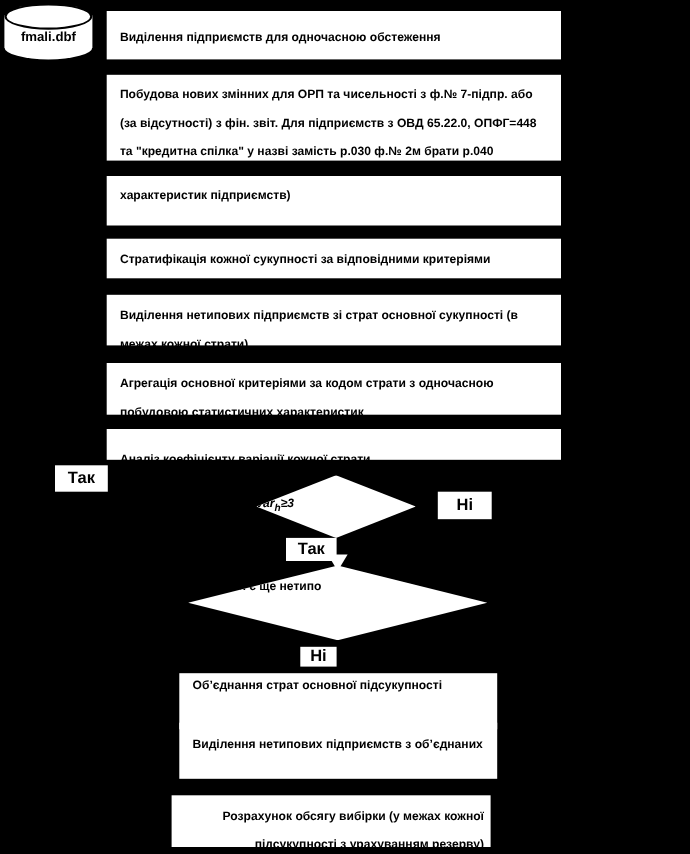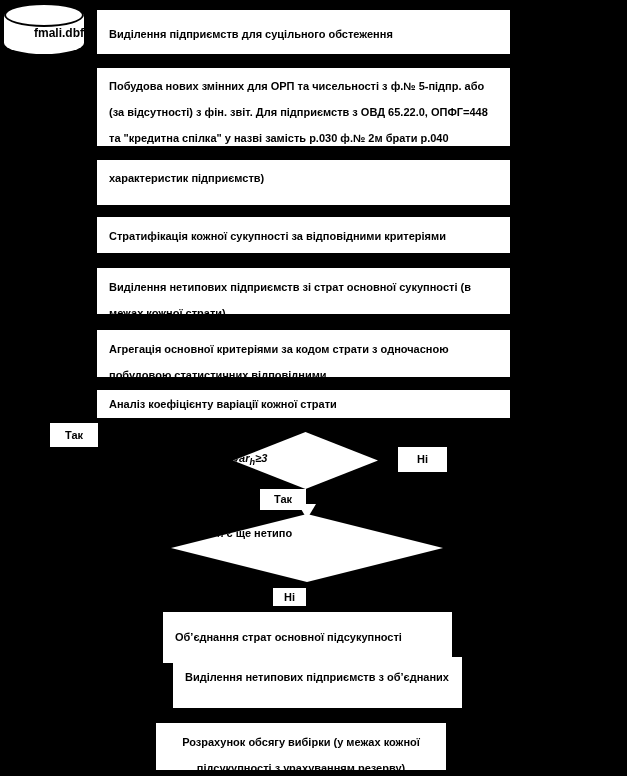--- a/index.html
+++ b/index.html
@@ -6,43 +6,43 @@
   .canvas {
     position:relative; width:627px; height:776px; background:#000000;
     font-family:"Liberation Sans", sans-serif; overflow:hidden;
   }
   .node {
     position:absolute; background:#ffffff; color:#000000;
     font-weight:bold; font-size:11px; box-sizing:border-box;
   }
   .step { padding-left:12px; padding-right:6px; }
   .step .line { height:26px; line-height:26px; white-space:nowrap; overflow:hidden; }
-  .center { text-align:center; }
+  .center { text-align:right; }
   .label-box {
     position:absolute; background:#ffffff; color:#000000; font-weight:bold;
-    font-size:11px; text-align:center; box-sizing:border-box;
+    font-size:15px; text-align:center; box-sizing:border-box;
   }
   .diamond {
     position:absolute; background:#ffffff; color:#000000;
     clip-path: polygon(50% 0, 100% 50%, 50% 100%, 0 50%);
     font-weight:bold; font-size:11px;
   }
   .diamond-inner {
     position:absolute; left:0; right:4px; 
   }
   .cyl-body {
     position:absolute; left:4px; top:14px; width:80px; height:40px; background:#ffffff;
     border-radius: 0 0 40px 40px / 0 0 11px 11px;
   }
   .cyl-top {
     position:absolute; left:4px; top:3px; width:76px; height:20px; background:#ffffff;
     border:2px solid #000000; border-radius:50%;
   }
   .cyl-label {
-    position:absolute; left:4px; top:26px; width:80px; text-align:right;
+    position:absolute; left:4px; top:26px; width:80px; text-align:center;
     color:#000000; font-weight:bold; font-size:12px;
   }
   .arrowhead-down {
     position:absolute; width:0; height:0;
     border-left:9px solid transparent; border-right:9px solid transparent;
     border-top:15px solid #ffffff;
   }
   .stub { position:absolute; background:#ffffff; }
 </style>
 </head>
@@ -50,48 +50,48 @@
 
 <div class="canvas">
 
   <div>
     <div class="cyl-body"></div>
     <div class="cyl-top"></div>
     <div class="cyl-label">fmali.dbf</div>
   </div>
 
   <div class="node step" style="left:97px; top:10px; width:413px; height:44px; padding-top:11px;">
-    <div class="line">Виділення підприємств для суцільного обстеження</div>
+    <div class="line">Виділення підприємств для одночасною обстеження</div>
   </div>
 
   <div class="node step" style="left:97px; top:68px; width:413px; height:78px; padding-top:5px;">
-    <div class="line">Побудова нових змінних для ОРП та чисельності з ф.№ 5-підпр. або</div>
+    <div class="line">Побудова нових змінних для ОРП та чисельності з ф.№ 7-підпр. або</div>
     <div class="line">(за відсутності) з фін. звіт. Для підприємств з ОВД 65.22.0, ОПФГ=448</div>
     <div class="line">та "кредитна спілка" у назві замість р.030 ф.№ 2м брати р.040</div>
   </div>
 
   <div class="node step" style="left:97px; top:160px; width:413px; height:45px; padding-top:5px;">
     <div class="line">характеристик підприємств)</div>
   </div>
 
   <div class="node step" style="left:97px; top:217px; width:413px; height:36px; padding-top:6px;">
     <div class="line">Стратифікація кожної сукупності за відповідними критеріями</div>
   </div>
 
   <div class="node step" style="left:97px; top:268px; width:413px; height:46px; padding-top:6px;">
     <div class="line">Виділення нетипових підприємств зі страт основної сукупності (в</div>
     <div class="line">межах кожної страти)</div>
   </div>
 
   <div class="node step" style="left:97px; top:330px; width:413px; height:47px; padding-top:6px;">
     <div class="line">Агрегація основної критеріями  за кодом страти з одночасною</div>
-    <div class="line">побудовою статистичних відповідними</div>
+    <div class="line">побудовою статистичних характеристик</div>
   </div>
 
-  <div class="node step" style="left:97px; top:390px; width:413px; height:28px; padding-top:1px;">
+  <div class="node step" style="left:97px; top:390px; width:413px; height:28px; padding-top:15px;">
     <div class="line">Аналіз коефіцієнту варіації кожної страти</div>
   </div>
 
   <div class="label-box" style="left:50px; top:423px; width:48px; height:24px; line-height:24px;">Так</div>
 
   <div class="diamond" style="left:233px; top:432px; width:145px; height:57px;">
     <div class="diamond-inner" style="top:20px; font-style:italic;">
       <span class="vr">var</span><sub>h</sub><span>≥3</span>
     </div>
   </div>
@@ -101,25 +101,25 @@
   <div class="label-box" style="left:260px; top:489px; width:46px; height:21px; line-height:21px;">Так</div>
 
   <div class="arrowhead-down" style="left:298px; top:504px;"></div>
 
   <div class="diamond" style="left:171px; top:514px; width:272px; height:68px;">
     <div class="diamond-inner" style="top:13px;">У страті h є ще нетипо</div>
   </div>
 
   <div class="label-box" style="left:273px; top:588px; width:33px; height:18px; line-height:18px;">Ні</div>
 
-  <div class="node step" style="left:163px; top:612px; width:289px; height:51px; padding-top:14px;">
+  <div class="node step" style="left:163px; top:612px; width:289px; height:51px; padding-top:0;">
     <div class="line" style="height:22px; line-height:22px;">Об’єднання страт основної підсукупності</div>
   </div>
 
-  <div class="node step" style="left:173px; top:657px; width:289px; height:51px; padding-top:7px;">
+  <div class="node step" style="left:163px; top:657px; width:289px; height:51px; padding-top:7px;">
     <div class="line">Виділення нетипових підприємств з об’єднаних</div>
   </div>
 
   <div class="stub" style="left:306px; top:700px; width:3px; height:5px;"></div>
 
   <div class="node step center" style="left:156px; top:723px; width:290px; height:47px; padding:6px 6px 0 6px;">
     <div class="line">Розрахунок обсягу вибірки (у межах кожної</div>
     <div class="line">підсукупності з урахуванням резерву)</div>
   </div>
 

